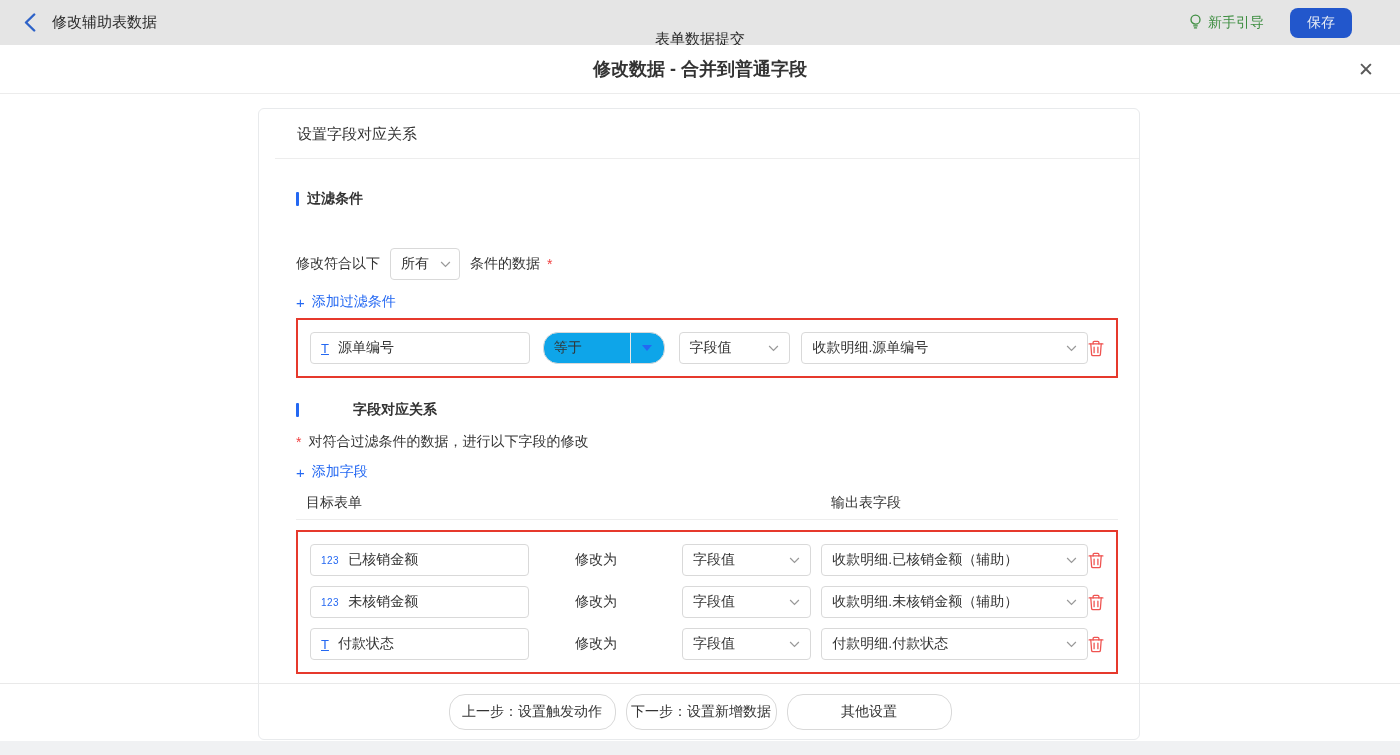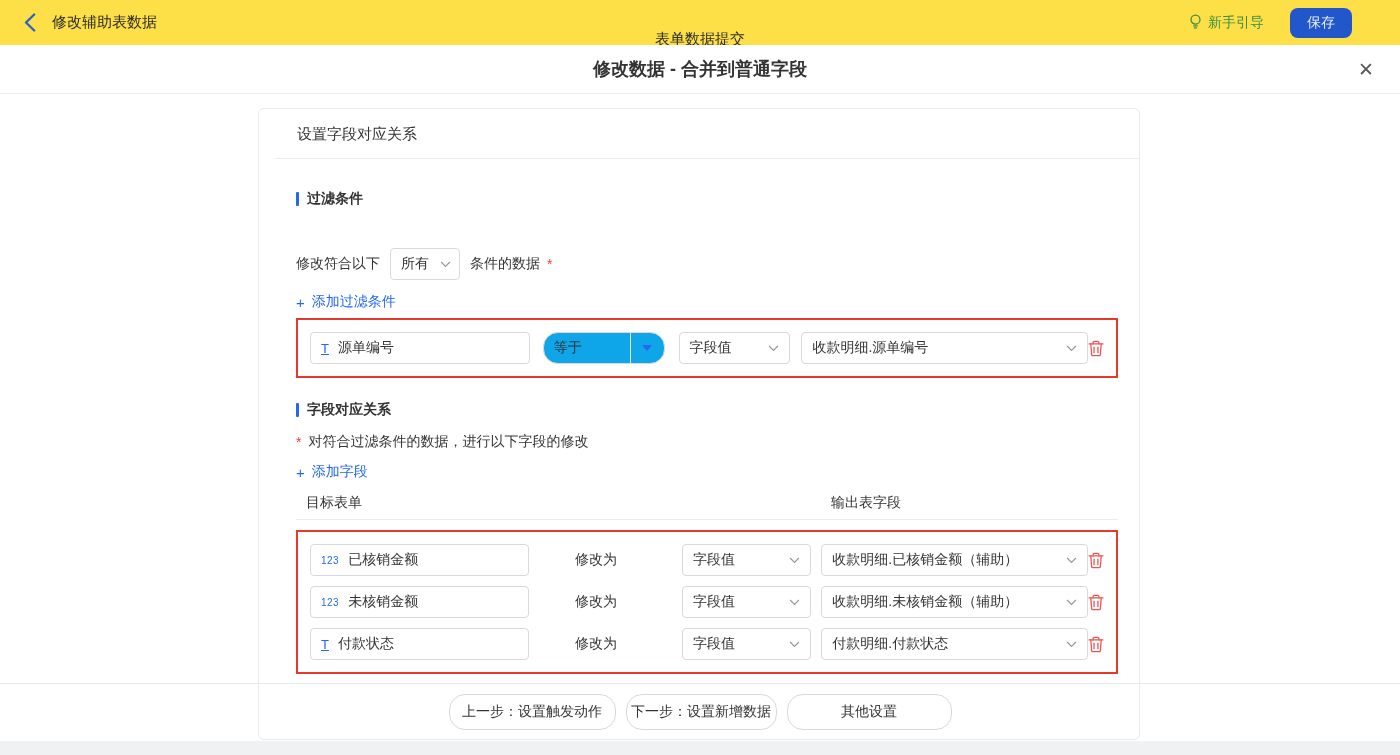--- a/index.html
+++ b/index.html
@@ -1,21 +1,21 @@
 <!DOCTYPE html>
 <html><head>
 <meta charset="utf-8">
 <style>
   * { margin:0; padding:0; box-sizing:border-box; }
   html,body { width:1400px; height:755px; }
   body { font-family:"Liberation Sans","DejaVu Sans",sans-serif; background:#fff; color:#333; }
   .screen { position:relative; width:1400px; height:755px; overflow:hidden; background:#fff; }
 
   
-  .topbar { position:absolute; top:0; left:0; width:100%; height:45px; background:#fde047; }
+  .topbar { position:absolute; top:0; left:0; width:100%; height:45px; background:#e5e5e5; }
   .topbar-left { position:absolute; left:24px; top:0; height:45px; display:flex; align-items:center; gap:16px; }
   .back-icon { display:flex; align-items:center; cursor:pointer; }
   .topbar-back-label { font-size:15px; color:#2b2b2b; cursor:pointer; }
   .topbar-title { position:absolute; left:50%; top:16px; transform:translateX(-50%); height:45px; line-height:45px; font-size:15px; color:#2b2b2b; }
   .topbar-right { position:absolute; right:48px; top:0; height:45px; display:flex; align-items:center; gap:26px; }
   .guide { display:flex; align-items:center; gap:5px; color:#3e8e41; font-size:14px; cursor:pointer; }
   .save-btn { width:62px; height:30px; border:none; border-radius:8px; background:#2257cc; color:#e9eef5; font-size:14px; cursor:pointer; font-family:inherit; }
 
   
   .modal { position:absolute; top:45px; left:0; width:100%; height:710px; background:#fff; }
@@ -185,21 +185,21 @@
               <svg width="16" height="17" viewBox="0 0 15 16" fill="none" stroke="#ef5350" stroke-width="1.2" stroke-linecap="round">
                   <path d="M1 3.7h13"></path>
                   <path d="M4.8 3.7V2.2a1 1 0 0 1 1-1h3.4a1 1 0 0 1 1 1v1.5"></path>
                   <path d="M2.6 3.7l.75 9.8a1.3 1.3 0 0 0 1.3 1.2h5.7a1.3 1.3 0 0 0 1.3-1.2l.75-9.8"></path>
                   <path d="M5.7 6.7v5.2M9.3 6.7v5.2"></path>
                 </svg>
             </span>
           </div>
         </div>
 
-        <div class="section-title" style="margin-top:22px;">
+        <div class="section-title" style="margin-top:22px;gap:46px;">
           <span class="section-bar"></span>
           <span>字段对应关系</span>
         </div>
 
         <div class="desc">
           <span class="req">*</span>
           <span>对符合过滤条件的数据，进行以下字段的修改</span>
         </div>
 
         <div class="add-link" style="margin-top:10px;">

